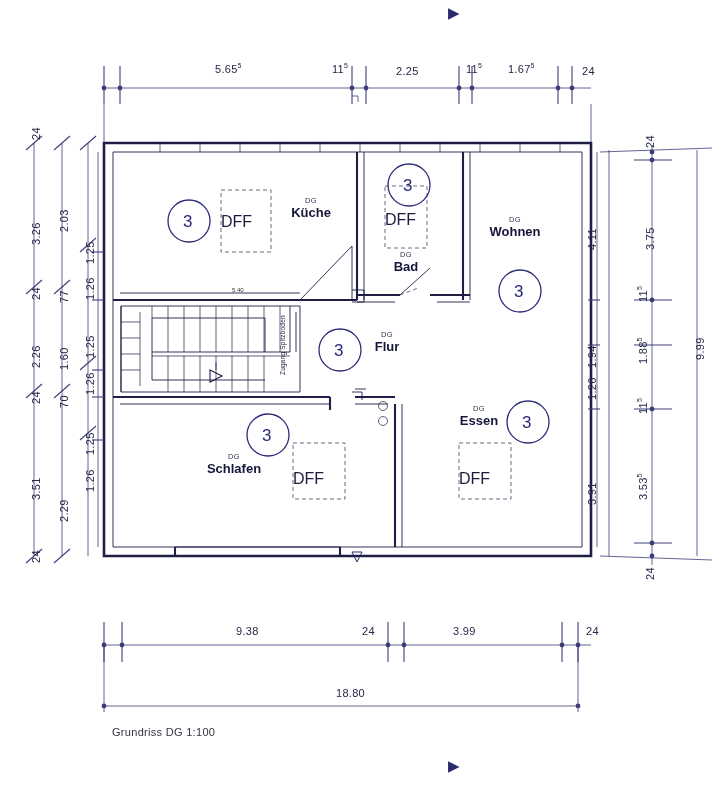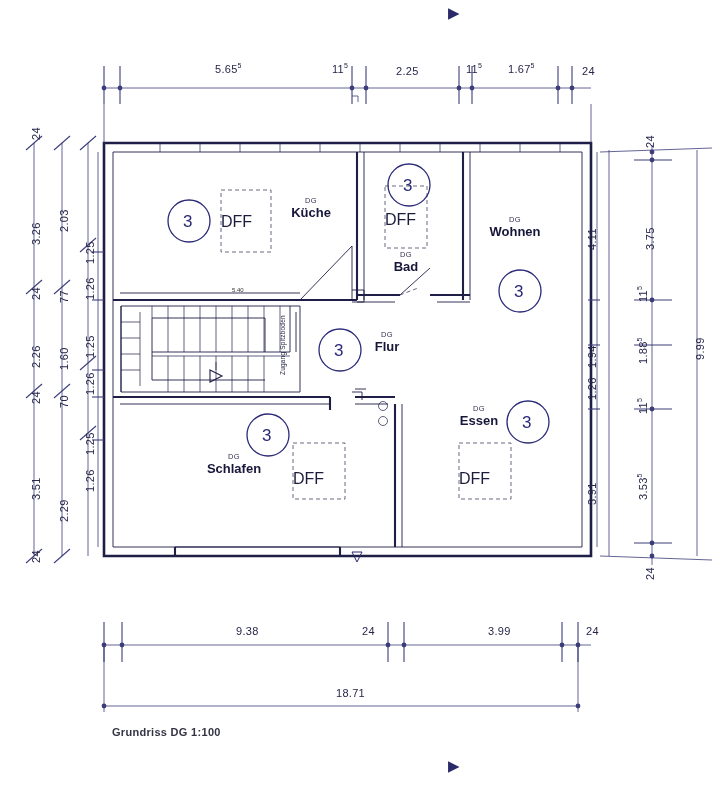--- a/index.html
+++ b/index.html
@@ -365,28 +365,28 @@
   <div class="lbl dim" style="left:582px;top:64px;">
     <span>24</span><span class="sup"></span>
   </div>
 
   <div class="lbl dim" style="left:236px;top:624px;">
     <span>9.38</span><span class="sup"></span>
   </div>
   <div class="lbl dim" style="left:362px;top:624px;">
     <span>24</span><span class="sup"></span>
   </div>
-  <div class="lbl dim" style="left:488px;top:624px;">
+  <div class="lbl dim" style="left:453px;top:624px;">
     <span>3.99</span><span class="sup"></span>
   </div>
   <div class="lbl dim" style="left:586px;top:624px;">
     <span>24</span><span class="sup"></span>
   </div>
   <div class="lbl dim" style="left:336px;top:686px;">
-    <span>18.71</span><span class="sup"></span>
+    <span>18.80</span><span class="sup"></span>
   </div>
 
   <div class="lbl dim rot90" style="left:30px;top:140px;">
     <span>24</span>
   </div>
   <div class="lbl dim rot90" style="left:30px;top:245px;">
     <span>3.26</span>
   </div>
   <div class="lbl dim rot90" style="left:30px;top:300px;">
     <span>24</span>
@@ -471,15 +471,15 @@
   <div class="lbl dim rot90" style="left:644px;top:250px;">
     <span>3.75</span>
   </div>
   <div class="lbl dim rot90" style="left:644px;top:580px;">
     <span>24</span>
   </div>
   <div class="lbl dim rot90" style="left:694px;top:360px;">
     <span>9.99</span>
   </div>
 
-  <div class="lbl caption" style="left:112px;top:726px;font-weight:bold;">Grundriss DG 1:100</div>
+  <div class="lbl caption" style="left:112px;top:726px;">Grundriss DG 1:100</div>
 
 </div>
 
 </body></html>

